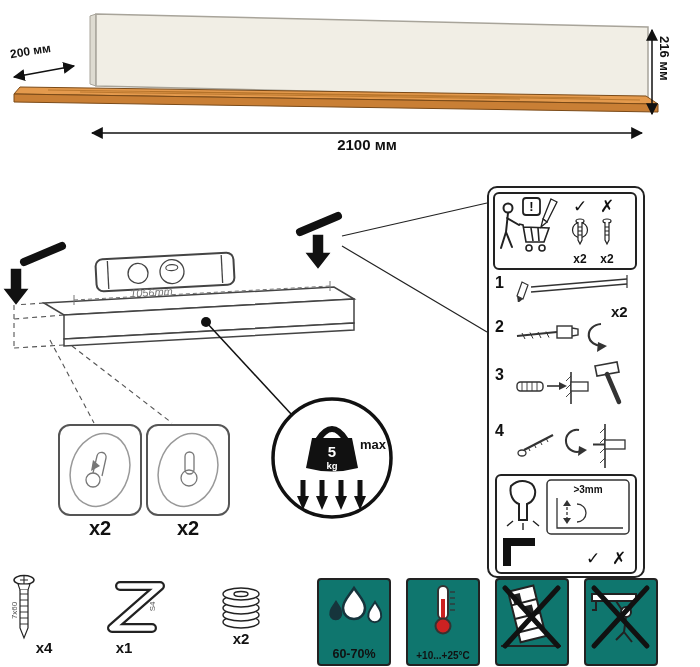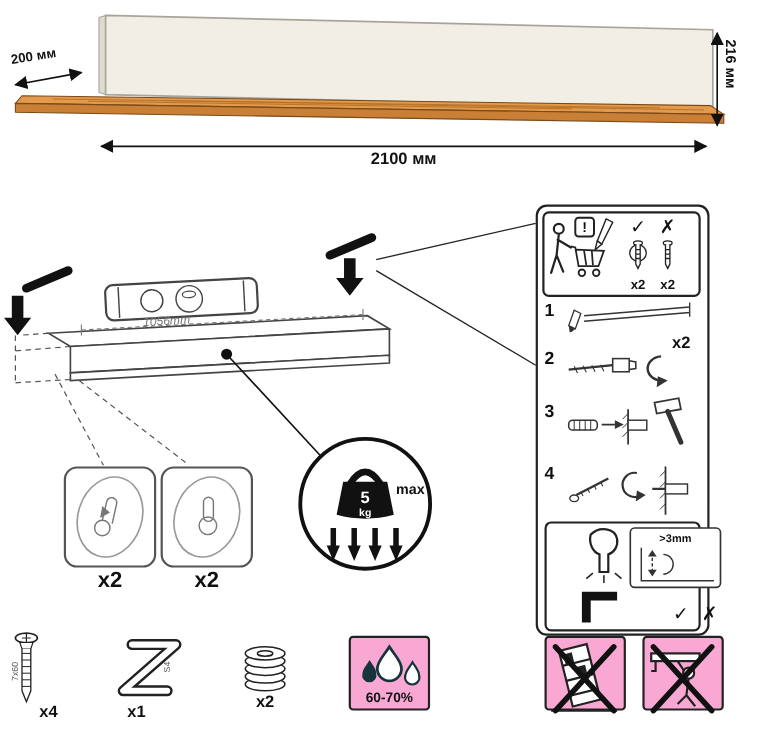--- a/index.html
+++ b/index.html
@@ -4,21 +4,21 @@
 <style>
   * { box-sizing: border-box; margin: 0; padding: 0; }
   html,body { background:#fff; font-family:"Liberation Sans","DejaVu Sans",sans-serif; color:#111; }
   #canvas { position:relative; width:700px; height:667px; background:#ffffff; overflow:hidden; }
   .abs { position:absolute; }
   .lbl { position:absolute; color:#111; line-height:1.1; }
   .vlabel { writing-mode:vertical-rl; }
   .panelbox { position:absolute; background:#fff; border:2.5px solid #222; border-radius:10px; }
   .subbox  { position:absolute; background:#fff; border:2px solid #222; border-radius:6px; }
   .detailbox { position:absolute; background:#fff; border:2px solid #555; border-radius:12px; }
-  .infobox { position:absolute; top:578px; width:74px; height:68px; background:#f9a8d4; border:2.5px solid #222; border-radius:4px; }
+  .infobox { position:absolute; top:578px; width:74px; height:88px; background:#0f766e; border:2.5px solid #222; border-radius:4px; }
   .infotext { position:absolute; left:0; right:0; bottom:3px; text-align:center; font-weight:bold; }
   .stepnum { position:absolute; font-size:16px; font-weight:600; color:#111; }
   svg { display:block; }
   svg text { font-family:"Liberation Sans","DejaVu Sans",sans-serif; }
 </style>
 </head>
 <body>
 
 <div id="canvas">
 
@@ -235,21 +235,21 @@
         <path d="M15,31 l2,4 M21,28 l2,4 M27,25 l2,4 M33,22 l2,4" stroke-width="1"></path>
         <path d="M66,14 A11,11 0 1,0 70,34" stroke-width="2"></path>
         <polygon points="66,30 74,34 65,40" fill="#333" stroke="none"></polygon>
         <path d="M92,8 L92,52" stroke-width="1.6"></path>
         <path d="M92,12 l-5,5 M92,22 l-5,5 M92,32 l-5,5 M92,42 l-5,5" stroke-width="0.9"></path>
         <rect x="92" y="24" width="20" height="9" fill="#fff" stroke-width="1.3"></rect>
         <path d="M80,28.5 L92,28.5" stroke-width="2"></path>
       </g>
     </svg>
 
-    <div class="subbox" style="left:6px; top:286px; width:142px; height:100px;padding-left:26px;">
+    <div class="subbox" style="left:6px; top:286px; width:142px; height:100px;">
       <svg width="136" height="94">
         <g stroke="#222" stroke-width="2" fill="#fff">
           <path d="M14,10 C22,2 36,4 38,14 C39,20 36,26 30,28 L30,44 L22,44 L22,28 C16,26 12,18 14,10 Z"></path>
           <path d="M10,50 l6,-5 M42,50 l-6,-5 M26,54 l0,-7" stroke-width="1.4" fill="none"></path>
         </g>
         <polygon points="6,62 6,90 14,90 14,70 38,70 38,62" fill="#111"></polygon>
         <rect x="50" y="4" width="82" height="54" rx="4" fill="#fff" stroke="#333" stroke-width="1.5"></rect>
         <text x="91" y="17" text-anchor="middle" font-size="10" font-weight="bold" fill="#111">&gt;3mm</text>
         <g stroke="#333" stroke-width="1.3" fill="none">
           <path d="M60,22 L60,52 L126,52"></path>
@@ -272,20 +272,34 @@
 
   <div class="infobox" style="left:317px;">
     <svg class="abs" style="left:0; top:4px;" width="70" height="50">
       <path d="M35,4 C40,12 46,17 46,24 A11,11 0 1,1 24,24 C24,17 30,12 35,4 Z" fill="#fff" stroke="#16343c" stroke-width="2.5"></path>
       <path d="M17,16 C20,21 23,24 23,28 A6.5,6.5 0 1,1 10.5,28 C11,24 14,21 17,16 Z" fill="#16343c"></path>
       <path d="M56,18 C59,23 62,26 62,30 A6.5,6.5 0 1,1 49.5,30 C50,26 53,23 56,18 Z" fill="#fff" stroke="#16343c" stroke-width="2"></path>
     </svg>
     <div class="infotext" style="font-size:12.5px;">60-70%</div>
   </div>
 
+  <div class="infobox" style="left:406px;">
+    <svg class="abs" style="left:0; top:3px;" width="70" height="52">
+      <rect x="30" y="3" width="10" height="33" rx="5" fill="#fff" stroke="#333" stroke-width="2"></rect>
+      <rect x="33" y="16" width="4" height="20" fill="#cc2222"></rect>
+      <circle cx="35" cy="43" r="7.5" fill="#cc2222" stroke="#333" stroke-width="2"></circle>
+      <g stroke="#333" stroke-width="1.3">
+        <line x1="42" y1="9" x2="47" y2="9"></line>
+        <line x1="42" y1="15" x2="47" y2="15"></line>
+        <line x1="42" y1="21" x2="47" y2="21"></line>
+        <line x1="42" y1="27" x2="47" y2="27"></line>
+      </g>
+    </svg>
+    <div class="infotext" style="font-size:10px;">+10...+25°C</div>
+  </div>
 
   <div class="infobox" style="left:495px;">
     <svg width="69" height="75">
       <g transform="rotate(-14 30 38)" stroke="#222" stroke-width="2" fill="#fff">
         <rect x="18" y="8" width="26" height="52"></rect>
         <line x1="18" y1="22" x2="44" y2="22"></line>
         <line x1="18" y1="36" x2="44" y2="36"></line>
         <line x1="18" y1="50" x2="44" y2="50"></line>
         <rect x="22" y="13" width="6" height="8" fill="#222"></rect>
         <rect x="31" y="27" width="6" height="8" fill="#222"></rect>

